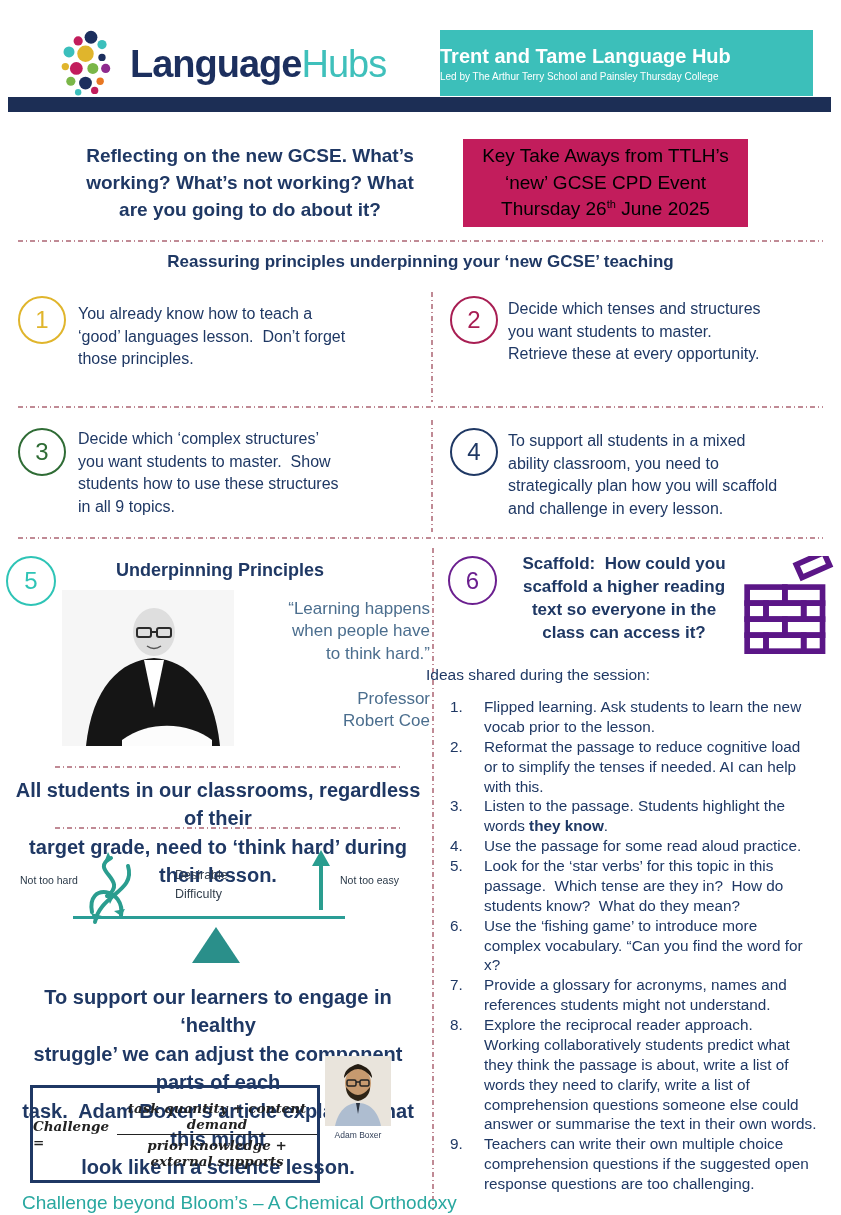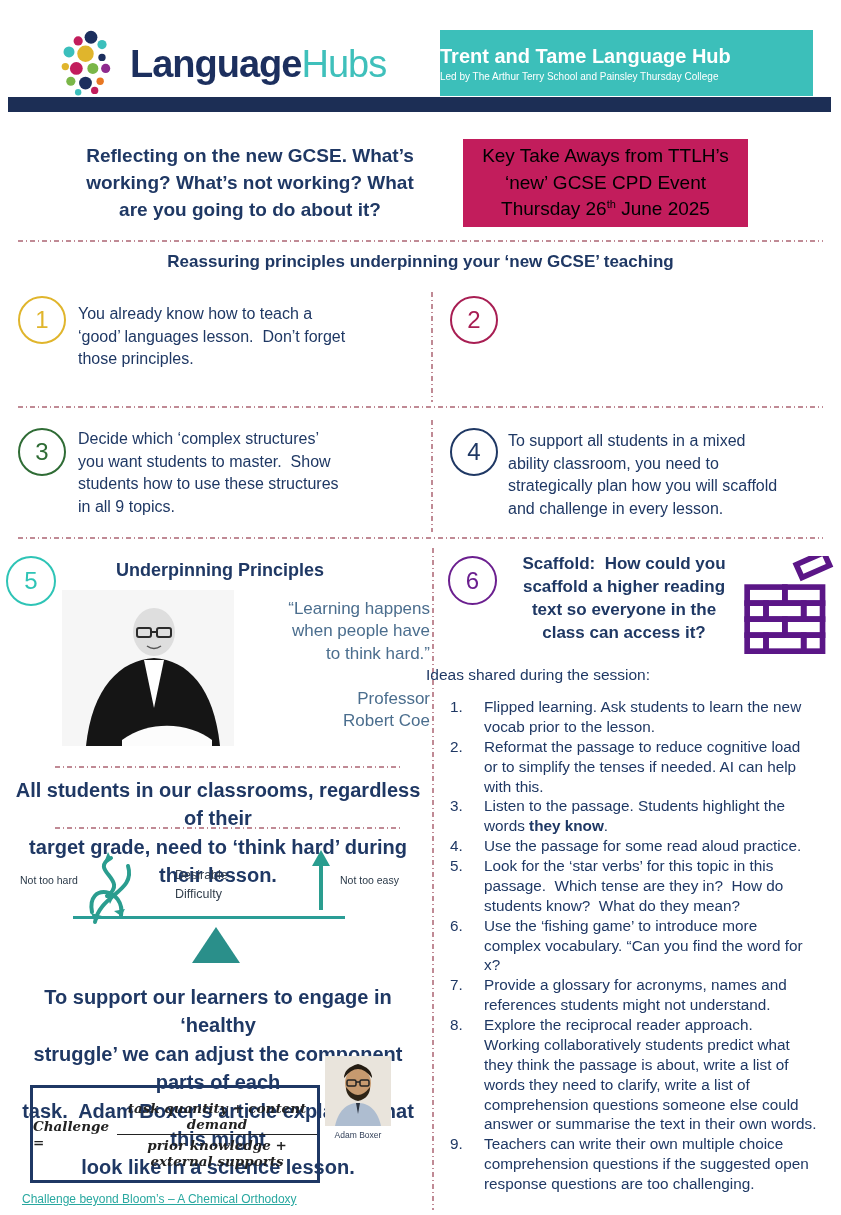--- a/index.html
+++ b/index.html
@@ -47,21 +47,21 @@
               border-right:24px solid transparent;border-bottom:36px solid #2a8f8a;}
 
   .formula-box{left:30px;top:1085px;width:284px;height:92px;border:3px solid #1f3864;
                display:flex;align-items:center;justify-content:center;}
   .formula{display:flex;align-items:center;gap:8px;font-family:"DejaVu Serif",serif;font-style:italic;
            color:#222;font-size:13.5px;font-weight:600;}
   .frac{text-align:center;}
   .frac-num{border-bottom:1.5px solid #222;padding:0 5px 2px;}
   .frac-den{padding:2px 5px 0;}
   .photo-caption{font-size:8.5px;color:#33415a;text-align:center;}
-  .article-link{left:22px;top:1192px;font-size:12px;color:#29a8a0;text-decoration:underline;cursor:pointer;}
+  .article-link{left:22px;top:1192px;font-size:19px;color:#29a8a0;cursor:pointer;}
 
   .ideas-intro{left:426px;top:666px;font-size:15.5px;}
   .ideas{left:450px;top:697px;width:390px;display:flex;flex-direction:column;}
   .idea{display:flex;}
   .idea-num{width:34px;flex:0 0 34px;font-size:15.3px;line-height:1.3;}
   .idea-text{flex:1;font-size:15.3px;line-height:1.3;}
   .idea-text b{font-weight:700;}
 </style>
 </head>
 <body>
@@ -112,20 +112,23 @@
   <div class="abs circle" style="left:18px;top:296px;border-color:#e0b52c;color:#e0b52c;">
       <span>1</span>
     </div>
   <div class="abs p-item-text pre" style="left:78px;top:303px;width:345px;">You already know how to teach a
 ‘good’ languages lesson.  Don’t forget
 those principles.</div>
   <div class="abs vline" style="left:431px;top:292px;height:110px;"></div>
   <div class="abs circle" style="left:450px;top:296px;border-color:#a81e53;color:#a81e53;">
       <span>2</span>
     </div>
+  <div class="abs p-item-text pre" style="left:508px;top:298px;width:330px;">Decide which tenses and structures
+you want students to master.
+Retrieve these at every opportunity.</div>
 
   <div class="abs hline" style="left:18px;top:406px;width:805px;"></div>
 
   <div class="abs circle" style="left:18px;top:428px;border-color:#2f6c35;color:#2f6c35;">
       <span>3</span>
     </div>
   <div class="abs p-item-text pre" style="left:78px;top:428px;width:345px;">Decide which ‘complex structures’
 you want students to master.  Show
 students how to use these structures
 in all 9 topics.</div>

